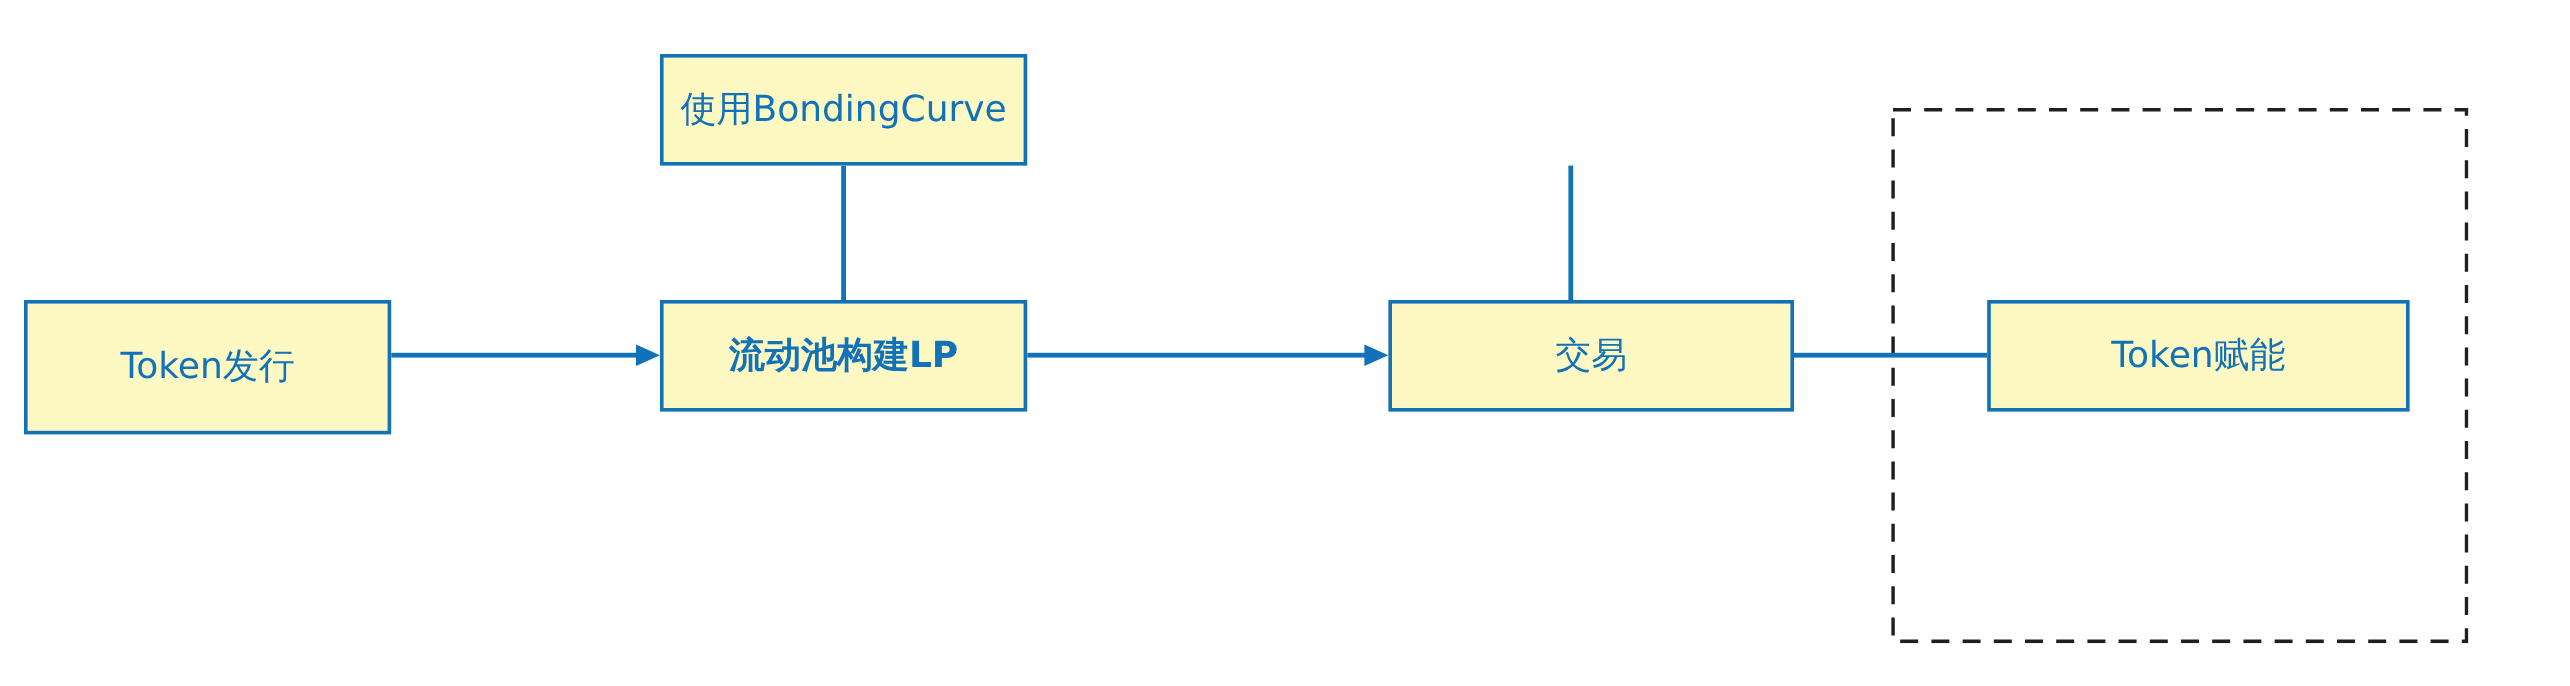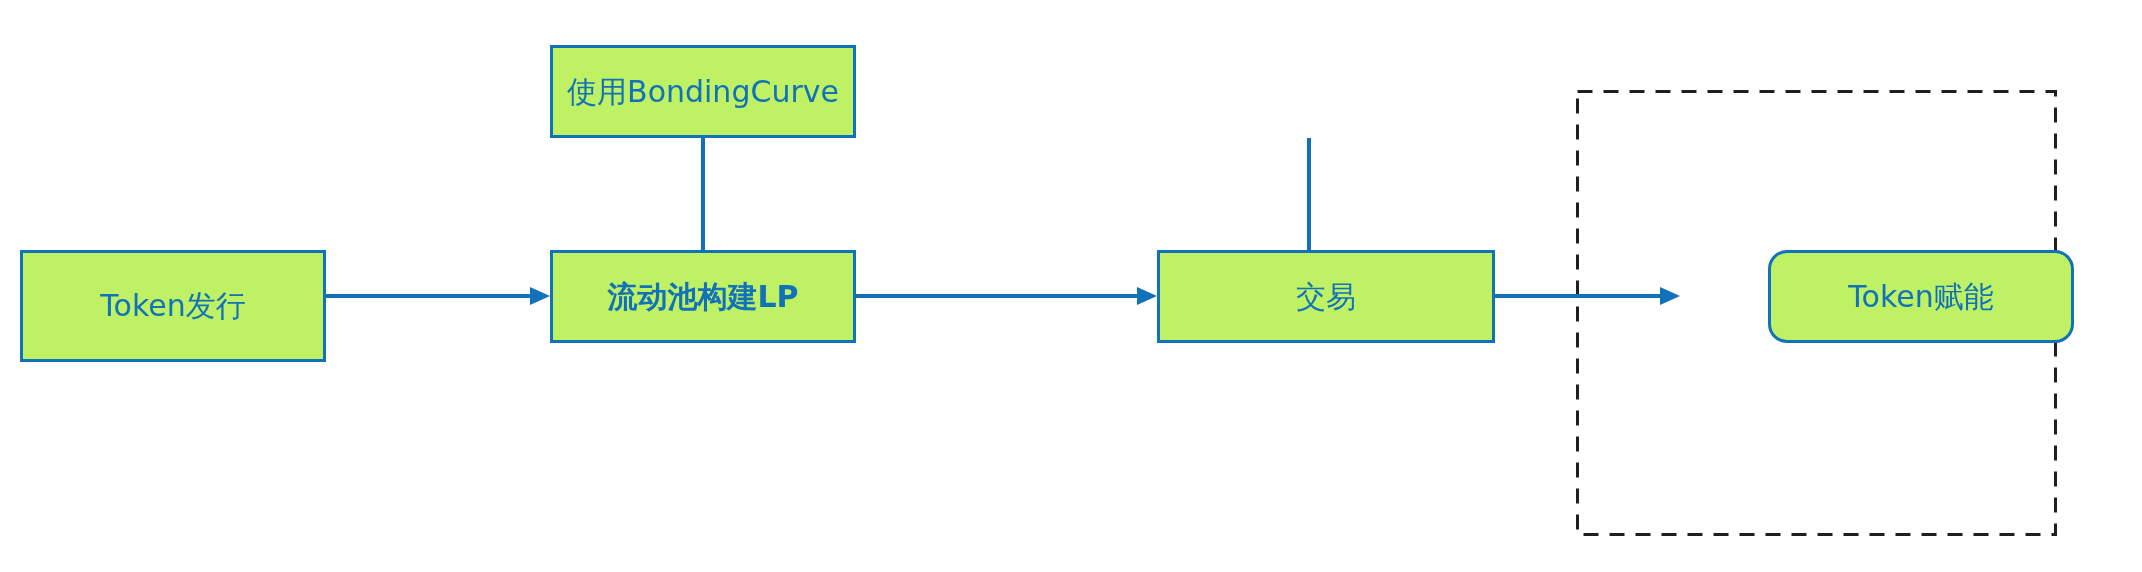--- a/index.html
+++ b/index.html
@@ -12,21 +12,21 @@
     position: relative;
     width: 2142px;
     height: 572px;
     background: #ffffff;
     overflow: hidden;
   }
   .node {
     position: absolute;
     box-sizing: border-box;
     border: 3px solid #1272b9;
-    background: #bef264;
+    background: #fef9c3;
     display: flex;
     align-items: center;
     justify-content: center;
     z-index: 2;
   }
   .node .label {
     color: #1272b9;
     font-size: 30px;
     line-height: 1.2;
     white-space: nowrap;
@@ -97,21 +97,21 @@
 
   <div class="node" style="left:550px; top:250px; width:306px; height:93px;font-weight:bold;">
     <span class="label">流动池构建LP</span>
   </div>
 
 
   <div class="node" style="left:1157px; top:250px; width:338px; height:93px;">
     <span class="label">交易</span>
   </div>
 
-  <div class="node" style="left:1768px; top:250px; width:306px; height:93px;border-radius:19px;">
+  <div class="node" style="left:1656px; top:250px; width:352px; height:93px;">
     <span class="label">Token赋能</span>
   </div>
 
   <div class="vline" style="left:701px; top:138px; height:112px;"></div>
   <div class="vline" style="left:1307px; top:138px; height:112px;"></div>
 
   <div class="arrow" style="left:326px; top:287px; width:224px;">
     <div class="shaft" style="width:206px;"></div>
     <div class="head" style="left:204px;"></div>
   </div>

